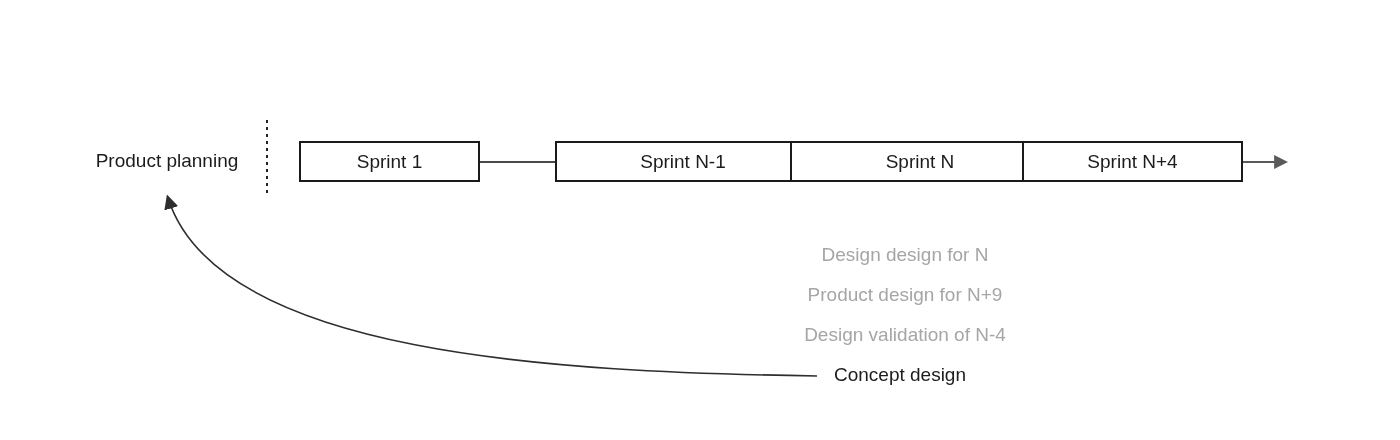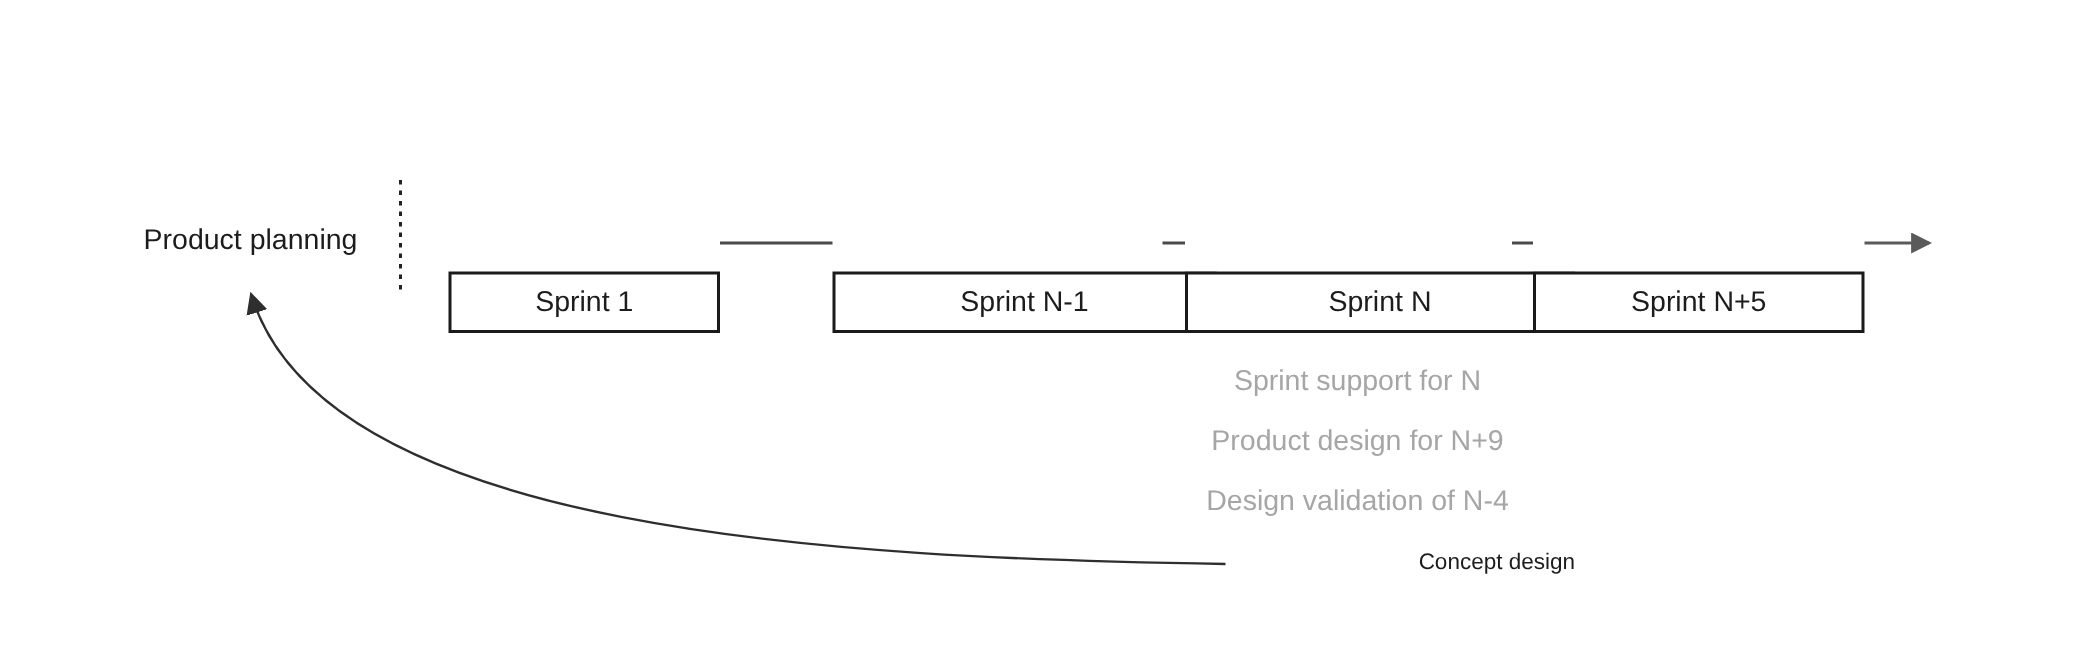--- a/index.html
+++ b/index.html
@@ -41,21 +41,20 @@
     height: 41px;
     box-sizing: border-box;
     border: 2px solid #1a1a1a;
     background: #ffffff;
     display: flex;
     align-items: center;
     justify-content: center;
     font-size: 19px;
     color: #1c1c1c;
     white-space: nowrap;
-    margin-top: 40px;
   }
   .box-1 { left: 299px; width: 181px; }
   .box-2 { left: 555px; width: 256px; }
   .box-3 { left: 790px; width: 260px; }
   .box-4 { left: 1022px; width: 221px; }
   .activity-row {
     position: absolute;
     left: 755px;
     width: 300px;
     text-align: center;
@@ -65,22 +64,22 @@
   }
   .activity-muted { color: #a6a6a6; }
   .row-1 { top: 244px; }
   .row-2 { top: 284px; }
   .row-3 { top: 324px; }
   .concept-row {
     position: absolute;
     left: 750px;
     width: 300px;
     top: 364px;
-    text-align: right;
-    font-size: 15px;
+    text-align: center;
+    font-size: 19px;
     line-height: 22px;
     color: #1c1c1c;
     white-space: nowrap;
   }
 </style>
 </head>
 <body>
 
 <div class="canvas">
 
@@ -110,22 +109,22 @@
   <div class="sprint-box box-1">
     <span>Sprint 1</span>
   </div>
   <div class="sprint-box box-2">
     <span>Sprint N-1</span>
   </div>
   <div class="sprint-box box-3">
     <span>Sprint N</span>
   </div>
   <div class="sprint-box box-4">
-    <span>Sprint N+5</span>
+    <span>Sprint N+4</span>
   </div>
 
-  <div class="activity-row activity-muted row-1">Sprint support for N</div>
+  <div class="activity-row activity-muted row-1">Design design for N</div>
   <div class="activity-row activity-muted row-2">Product design for N+9</div>
   <div class="activity-row activity-muted row-3">Design validation of N-4</div>
 
   <div class="concept-row">Concept design</div>
 
 </div>
 
 </body></html>

